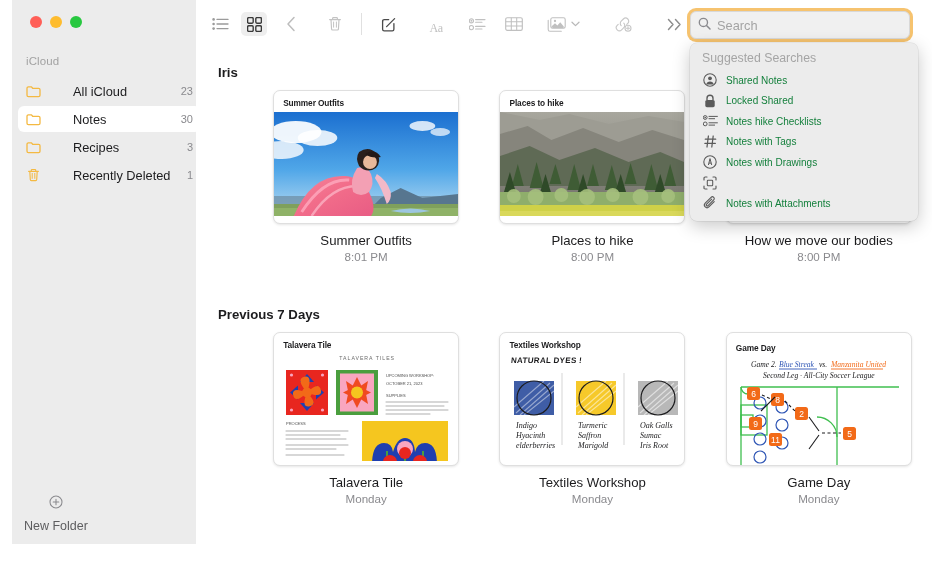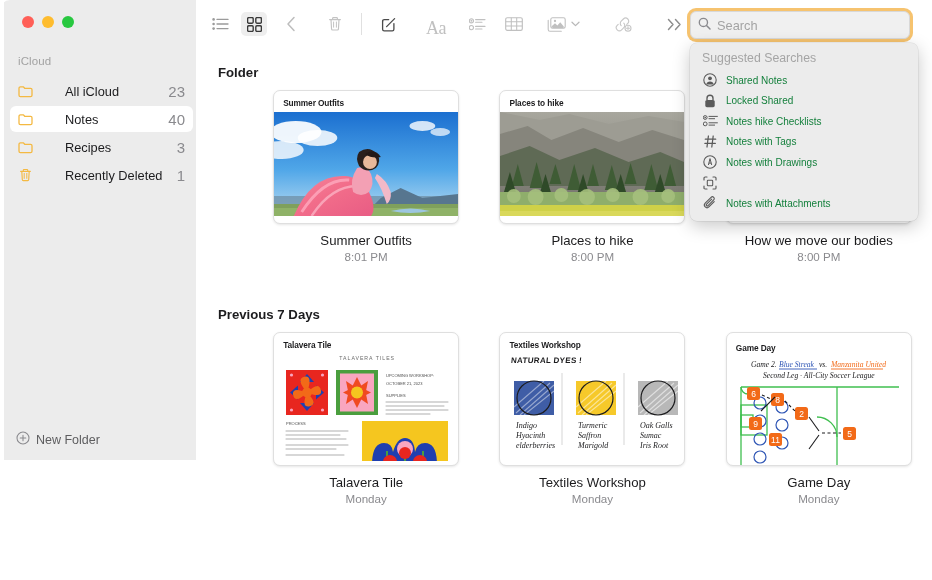--- a/index.html
+++ b/index.html
@@ -14,22 +14,22 @@
     position: relative;
     width: 932px; height: 580px;
     background: #ffffff;
     border-radius: 10px;
     overflow: hidden;
   }
 
   
   .sidebar {
     position: absolute;
-    left: 4px; top: 0;
-    width: 196px; height: 460px;
+    left: 12px; top: 0;
+    width: 196px; height: 544px;
     background: #ececec;
     border-right: 1px solid #d6d6d6;
     box-sizing: border-box;
   }
   .traffic {
     position: absolute;
     left: 18px; top: 16px;
     display: flex; gap: 8px;
   }
   .light { width: 12px; height: 12px; border-radius: 50%; }
@@ -65,29 +65,30 @@
     display: flex; align-items: center; justify-content: center;
   }
   .sb-label {
     font-size: 12.8px;
     color: #1c1c1e;
     flex: 1 1 auto;
     white-space: nowrap;
     margin-left: 24px;
   }
   .sb-count {
-    font-size: 15px;
+    font-size: 11px;
     color: #8a8a8e;
   }
 
   .new-folder {
     position: absolute;
     left: 12px; bottom: 11px;
     display: flex; align-items: center;
     gap: 6px;
+    flex-direction: column;
   }
   .new-folder .nf-label {
     font-size: 12.5px;
     color: #5d5d5f;
   }
 
   
   .toolbar {
     position: absolute;
     left: 196px; top: 0;
@@ -255,21 +256,21 @@
         <span class="sb-count">23</span>
       </div>
 
       <div class="sb-item selected">
         <span class="sb-icon">
           <svg width="15" height="13" viewBox="0 0 15 13">
               <path d="M1 3.2a1.4 1.4 0 0 1 1.4-1.4h3l1.3 1.5h5.9A1.4 1.4 0 0 1 14 4.7v5.6a1.4 1.4 0 0 1-1.4 1.4H2.4A1.4 1.4 0 0 1 1 10.3z" fill="none" stroke="#f4b942" stroke-width="1.3"></path>
             </svg>
         </span>
         <span class="sb-label">Notes</span>
-        <span class="sb-count">40</span>
+        <span class="sb-count">30</span>
       </div>
 
       <div class="sb-item">
         <span class="sb-icon">
           <svg width="15" height="13" viewBox="0 0 15 13">
               <path d="M1 3.2a1.4 1.4 0 0 1 1.4-1.4h3l1.3 1.5h5.9A1.4 1.4 0 0 1 14 4.7v5.6a1.4 1.4 0 0 1-1.4 1.4H2.4A1.4 1.4 0 0 1 1 10.3z" fill="none" stroke="#f4b942" stroke-width="1.3"></path>
             </svg>
         </span>
         <span class="sb-label">Recipes</span>
         <span class="sb-count">3</span>
@@ -337,21 +338,21 @@
 
     <div class="tb-btn" style="left:179px;">
       <svg width="17" height="17" viewBox="0 0 17 17">
         <path d="M2.6 5.2v8.1c0 .9.7 1.6 1.6 1.6h8.1c.9 0 1.6-.7 1.6-1.6V7.6" fill="none" stroke="#4a4a4a" stroke-width="1.3" stroke-linecap="round"></path>
         <path d="M2.6 5.2c0-.9.7-1.6 1.6-1.6h4.5" fill="none" stroke="#4a4a4a" stroke-width="1.3" stroke-linecap="round"></path>
         <path d="M6.6 10.6 14.6 2.6" fill="none" stroke="#4a4a4a" stroke-width="1.3" stroke-linecap="round"></path>
       </svg>
     </div>
 
     <div class="tb-btn" style="left:225px; width:30px;">
-      <span style="font-size:18px;color:#c0c0c0;font-family:'Liberation Serif',serif;letter-spacing:-0.5px;margin-top:8px;">Aa</span>
+      <span style="font-size:12px;color:#c0c0c0;font-family:'Liberation Serif',serif;letter-spacing:-0.5px;margin-top:8px;">Aa</span>
     </div>
 
     <div class="tb-btn" style="left:268px;">
       <svg width="17" height="13" viewBox="0 0 17 13">
         <circle cx="2.4" cy="2.8" r="2.1" fill="none" stroke="#c0c0c0" stroke-width="1.1"></circle>
         <circle cx="2.4" cy="2.8" r="0.95" fill="#c0c0c0"></circle>
         <circle cx="2.4" cy="9.6" r="2.1" fill="none" stroke="#c0c0c0" stroke-width="1.1"></circle>
         <path d="M6.6 1.6h9.4M6.6 4.2h6.4M6.6 8.4h9.4M6.6 11h6.4" stroke="#c0c0c0" stroke-width="1.1" stroke-linecap="round"></path>
       </svg>
     </div>
@@ -390,21 +391,21 @@
     <div class="tb-btn" style="left:466px;">
       <svg width="16" height="13" viewBox="0 0 16 13">
           <path d="M1.5 1.5 6 6.5 1.5 11.5M8.5 1.5 13 6.5 8.5 11.5" fill="none" stroke="#8d8d8d" stroke-width="1.45" stroke-linecap="round" stroke-linejoin="round"></path>
         </svg>
     </div>
 
   </div>
 
   <div class="content">
 
-    <div class="group-header" style="margin-top:17px;">Folder</div>
+    <div class="group-header" style="margin-top:17px;">Iris</div>
 
     <div class="row">
 
       <div class="cardslot">
         <div class="card">
           <div class="thumb">
             <div class="thumb-title">Summer Outfits</div>
             <svg class="photo" viewBox="0 0 186 104" preserveAspectRatio="none">
               <defs>
                 <linearGradient id="sky1" x1="0" y1="0" x2="0" y2="1">

